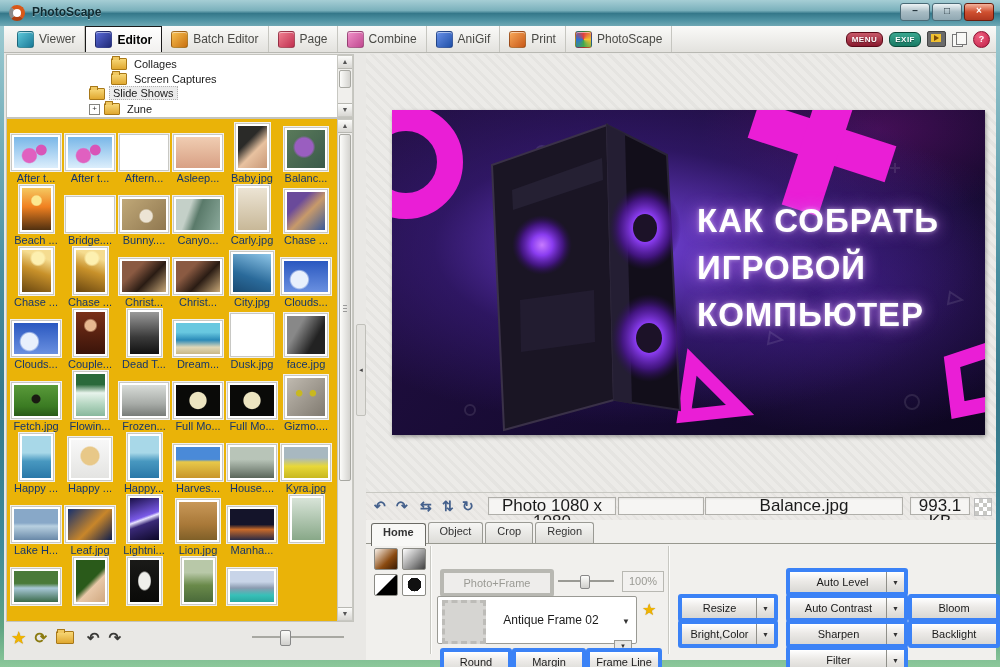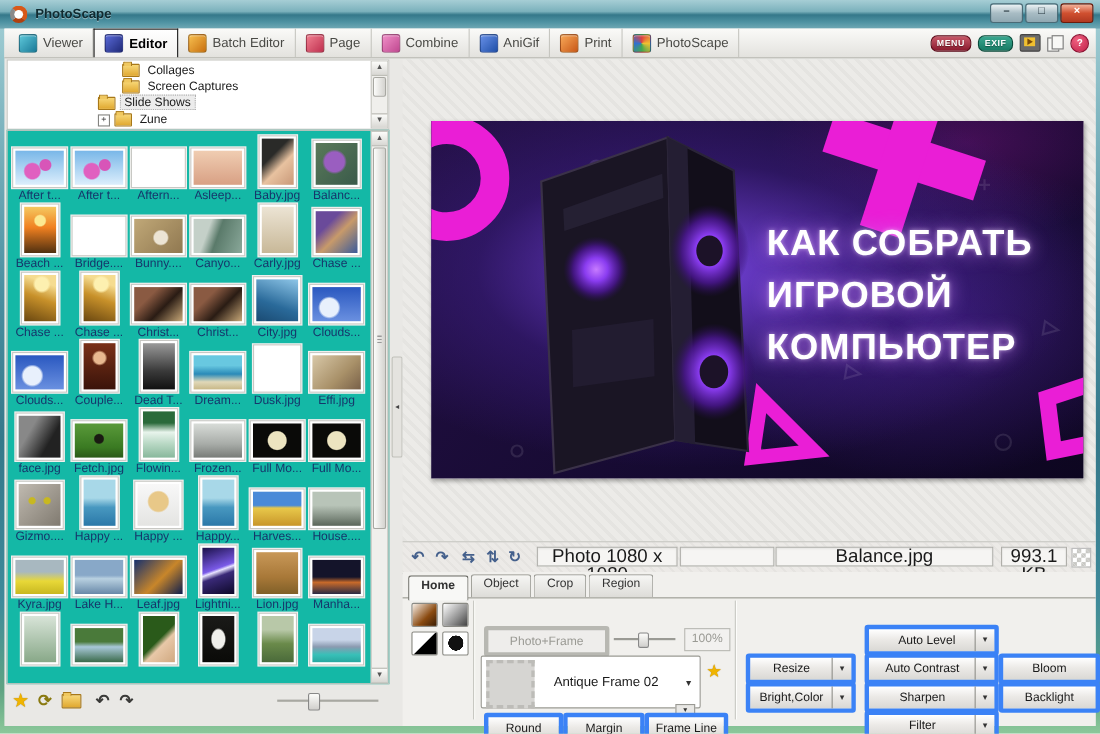--- a/index.html
+++ b/index.html
@@ -59,21 +59,21 @@
   .expand-box{width:9px;height:9px;border:1px solid #848480;background:#fff;font-size:8px;line-height:7px;text-align:center;color:#333;margin-right:4px;flex:none;}
   
   .vscroll{position:absolute;width:14px;background:#f0efec;border:1px solid #c8c8c2;}
   .sb-btn{height:12px;background:linear-gradient(#fcfcfa,#d8d7d3);border-bottom:1px solid #b8b8b2;color:#555;
     font-size:7px;text-align:center;line-height:12px;}
   .sb-btn.bottom{position:absolute;bottom:0;left:0;right:0;border-top:1px solid #b8b8b2;border-bottom:none;}
   .sb-thumb{position:absolute;left:1px;right:1px;background:linear-gradient(90deg,#fcfcfa,#d4d3cf);border:1px solid #a8a8a2;border-radius:2px;}
   .grip{position:absolute;left:3px;right:3px;top:50%;height:7px;margin-top:-3px;
     background:repeating-linear-gradient(180deg,#999 0 1px,transparent 1px 3px);}
   
-  .thumbs{position:absolute;left:2px;top:92px;width:346px;height:502px;background:#14b8a6;border:1px solid #c4c4be;overflow:hidden;}
+  .thumbs{position:absolute;left:2px;top:92px;width:346px;height:502px;background:#eab308;border:1px solid #c4c4be;overflow:hidden;}
   .thumb-grid{display:grid;grid-template-columns:repeat(6,54px);padding:4px 0 0 2px;}
   .thumb-cell{width:54px;height:62px;display:flex;flex-direction:column;align-items:center;justify-content:flex-end;}
   .tframe{background:#fff;border:1px solid #c8c8c4;padding:2px;box-shadow:0 0 0 1px #f0f0ee;}
   .timg{display:block;}
   .timg.l{width:44px;height:31px;}
   .timg.p{width:29px;height:42px;}
   .timg.s{width:38px;height:38px;}
   .tlabel{height:14px;line-height:14px;font-size:11px;color:#16366b;max-width:52px;overflow:hidden;white-space:nowrap;}
   
   .browser-bar{position:absolute;left:2px;top:596px;width:346px;height:30px;display:flex;align-items:center;gap:9px;padding-left:6px;}
@@ -363,26 +363,20 @@
             <div class="tlabel">Dream...</div>
           </div>
           <div class="thumb-cell">
             <div class="tframe">
               <div class="timg s" style="background: rgb(255, 255, 255);"></div>
             </div>
             <div class="tlabel">Dusk.jpg</div>
           </div>
           <div class="thumb-cell">
             <div class="tframe">
-              <div class="timg l" style="background: linear-gradient(135deg, rgb(216, 200, 168), rgb(168, 144, 104) 60%, rgb(120, 96, 72));"></div>
-            </div>
-            <div class="tlabel">Effi.jpg</div>
-          </div>
-          <div class="thumb-cell">
-            <div class="tframe">
               <div class="timg s" style="background: linear-gradient(120deg, rgb(136, 136, 136) 0px, rgb(136, 136, 136) 30%, rgb(34, 34, 34) 70%);"></div>
             </div>
             <div class="tlabel">face.jpg</div>
           </div>
           <div class="thumb-cell">
             <div class="tframe">
               <div class="timg l" style="background: radial-gradient(circle at 50% 45%, rgb(26, 26, 18) 0px, rgb(26, 26, 18) 14%, transparent 18%), linear-gradient(rgb(90, 154, 58), rgb(58, 122, 34) 70%, rgb(42, 90, 24));"></div>
             </div>
             <div class="tlabel">Fetch.jpg</div>
           </div>

